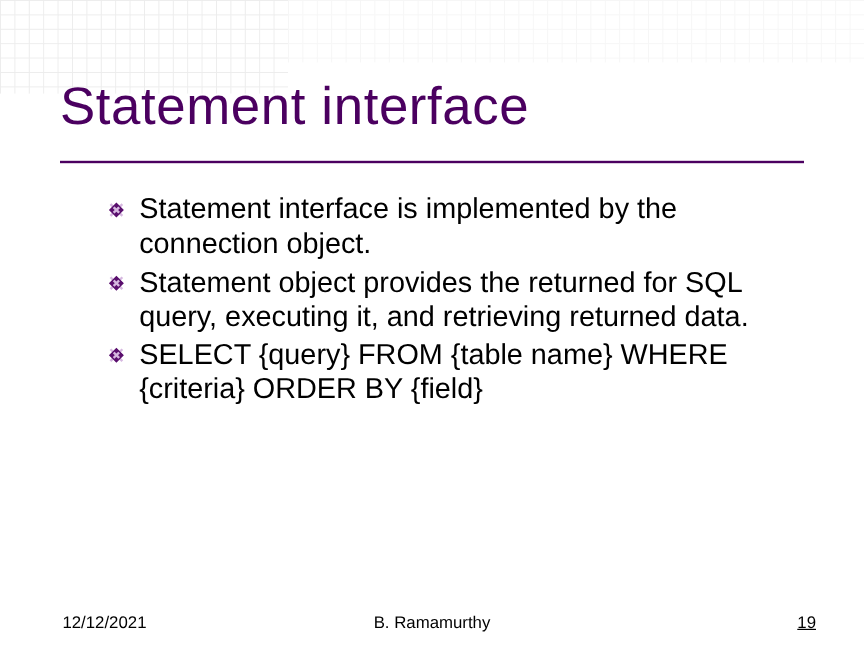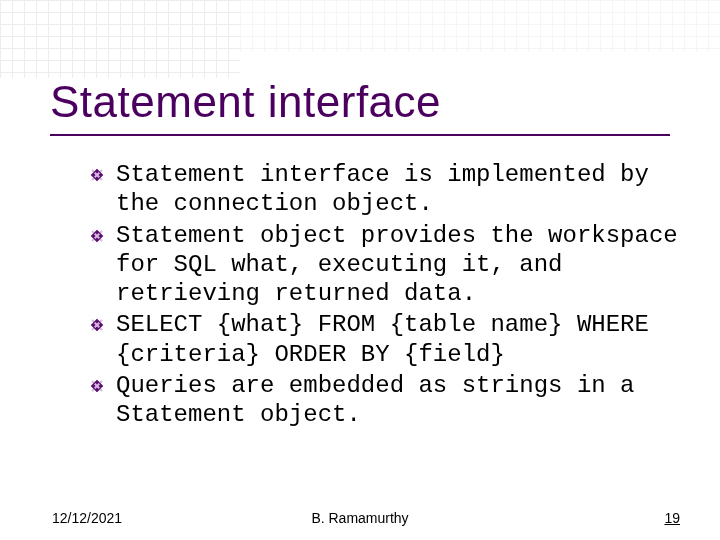--- a/index.html
+++ b/index.html
@@ -40,21 +40,21 @@
     height: 52px;
     background-image:
       linear-gradient(to right, #f0f0f0 1px, transparent 1px),
       linear-gradient(to bottom, #f0f0f0 1px, transparent 1px);
     background-size: 12px 12px;
     opacity: 0.6;
     pointer-events: none;
   }
   .title {
     position: absolute;
-    top: 77px;
+    top: 64px;
     left: 50px;
     font-family: "Comic Sans MS", "Comic Sans", cursive, Verdana, sans-serif;
     font-size: 44px;
     color: #4b0060;
     font-weight: 400;
     letter-spacing: 0.5px;
   }
   .title-underline {
     position: absolute;
     top: 134px;
@@ -68,21 +68,21 @@
     top: 160px;
     left: 90px;
     right: 40px;
   }
   .bullet-item {
     position: relative;
     padding-left: 26px;
     font-size: 24px;
     line-height: 1.22;
     color: #000000;
-    font-family: Liberation Mono, monospace;
+    font-family: Liberation Sans, sans-serif;
     margin-bottom: 2px;
   }
   .bullet-icon {
     position: absolute;
     left: 0;
     top: 8px;
     width: 14px;
     height: 14px;
   }
   .bullet-icon svg {
@@ -145,46 +145,35 @@
 
     <div class="bullet-item">
       <span class="bullet-icon">
         <svg viewBox="0 0 14 14">
             <rect x="3" y="3" width="8" height="8" transform="rotate(45 7 7)" fill="#5a0f6e"></rect>
             <rect x="6" y="0" width="2" height="14" transform="rotate(45 7 7)" fill="#d6b8e0"></rect>
             <rect x="0" y="6" width="14" height="2" transform="rotate(45 7 7)" fill="#d6b8e0"></rect>
             <rect x="3.2" y="3.2" width="7.6" height="7.6" transform="rotate(45 7 7)" fill="none" stroke="#5a0f6e" stroke-width="1.2"></rect>
           </svg>
       </span>
-      <span>Statement object provides the workspace for SQL what, executing it, and retrieving returned data.</span>
+      <span>Statement object provides the returned for SQL query, executing it, and retrieving returned data.</span>
     </div>
 
     <div class="bullet-item">
       <span class="bullet-icon">
         <svg viewBox="0 0 14 14">
             <rect x="3" y="3" width="8" height="8" transform="rotate(45 7 7)" fill="#5a0f6e"></rect>
             <rect x="6" y="0" width="2" height="14" transform="rotate(45 7 7)" fill="#d6b8e0"></rect>
             <rect x="0" y="6" width="14" height="2" transform="rotate(45 7 7)" fill="#d6b8e0"></rect>
             <rect x="3.2" y="3.2" width="7.6" height="7.6" transform="rotate(45 7 7)" fill="none" stroke="#5a0f6e" stroke-width="1.2"></rect>
           </svg>
       </span>
-      <span>SELECT {what} FROM {table name} WHERE {criteria} ORDER BY {field}</span>
+      <span>SELECT {query} FROM {table name} WHERE {criteria} ORDER BY {field}</span>
     </div>
 
-    <div class="bullet-item">
-      <span class="bullet-icon">
-        <svg viewBox="0 0 14 14">
-            <rect x="3" y="3" width="8" height="8" transform="rotate(45 7 7)" fill="#5a0f6e"></rect>
-            <rect x="6" y="0" width="2" height="14" transform="rotate(45 7 7)" fill="#d6b8e0"></rect>
-            <rect x="0" y="6" width="14" height="2" transform="rotate(45 7 7)" fill="#d6b8e0"></rect>
-            <rect x="3.2" y="3.2" width="7.6" height="7.6" transform="rotate(45 7 7)" fill="none" stroke="#5a0f6e" stroke-width="1.2"></rect>
-          </svg>
-      </span>
-      <span>Queries are embedded as strings in a Statement object.</span>
-    </div>
 
 
   </div>
 
   <div class="footer">
     <div class="footer-date">12/12/2021</div>
     <div class="footer-author">B. Ramamurthy</div>
     <div class="footer-page">19</div>
   </div>
 

